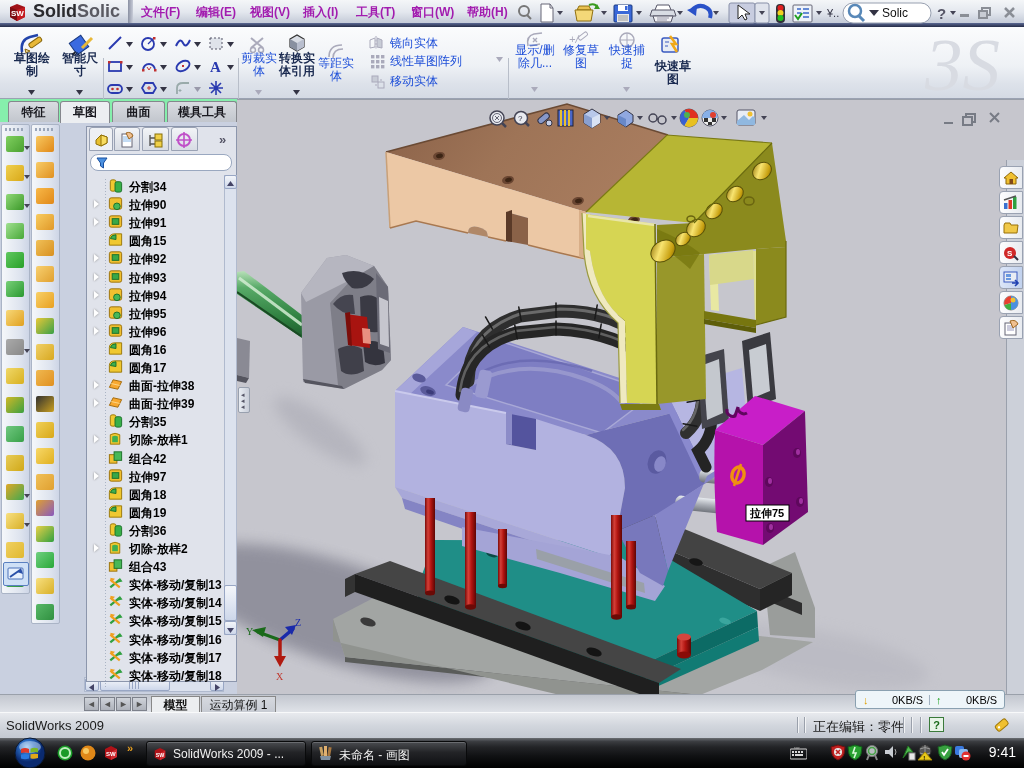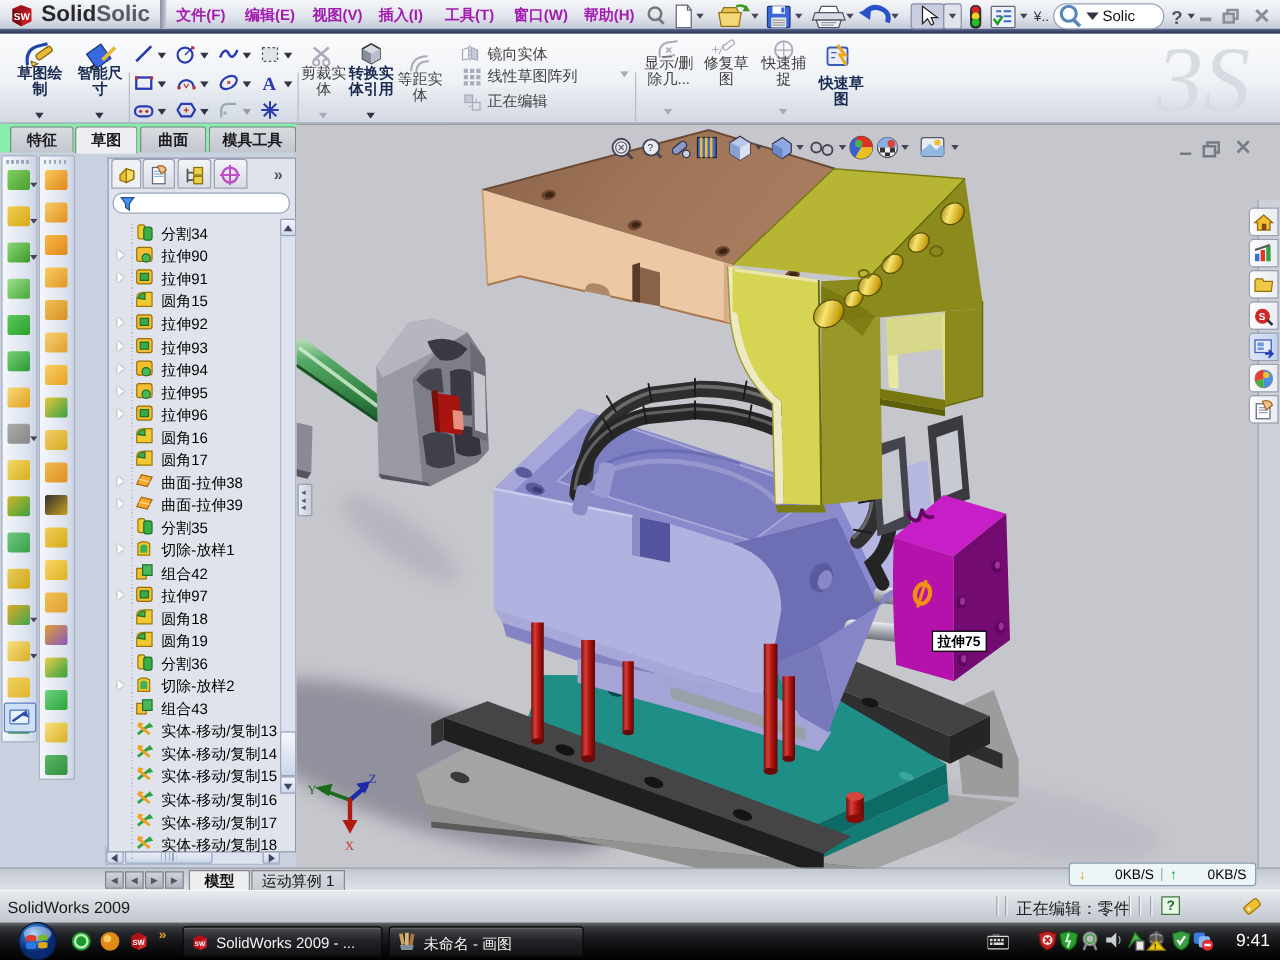--- a/index.html
+++ b/index.html
@@ -8,36 +8,36 @@
 #titlebar{left:0;top:0;width:1024px;height:27px;background:linear-gradient(#f4f6f8 0%,#e3e7ee 45%,#c9cfdb 78%,#bfc6d4 100%)}
 #navy{left:0;top:23px;width:1024px;height:4px;background:linear-gradient(#5a6893,#252c47)}
 #logo{left:7px;top:2px;width:21px;height:20px}
 #swtext{left:33px;top:1px;font-size:18px;font-weight:bold;color:#2a2a2e;letter-spacing:0px}
 #swtext .w{color:#5a5a62}
 #tdiv{left:128px;top:0;width:5px;height:23px;background:linear-gradient(90deg,#8a90a2,#c8ccd8)}
 .menu{top:4px;font-size:12px;color:#a21caf;font-weight:bold}
 
 #toolbar{left:0;top:27px;width:1024px;height:72px;background:linear-gradient(#fbfcfd 0%,#eef1f5 55%,#dde2ea 80%,#d4dae4 100%);border-bottom:1px solid #9aa2b2}
 .tbtxt{font-size:12px;line-height:13px;color:#1a2a50;text-align:center;font-weight:bold}
-.tbtxt.dis{color:#404040;font-weight:normal}
+.tbtxt.dis{color:#1d4ed8;font-weight:normal}
 .vsep{top:31px;width:1px;height:64px;background:#b8bec9}
 .dd{width:7px;height:5px}
 
 #cmdtabs{left:0;top:99px;width:360px;height:23px;background:#86efac;border-right:1px solid #8a8e98}
 .ctab{position:absolute;top:2px;height:21px;background:linear-gradient(#d9dce1,#c2c6cd);border:1px solid #85878d;border-bottom:none;border-radius:3px 3px 0 0;font-size:12px;color:#1a1a20;text-align:center;line-height:20px;font-weight:bold}
 .ctab.act{background:#eceef1;z-index:3;height:22px}
 
 #leftpanel{left:0;top:122px;width:237px;height:572px;background:#c9d0e0;overflow:hidden}
 .ltb{position:absolute;background:linear-gradient(90deg,#f5f7fa,#dde3ee 70%,#cdd5e6);border:1px solid #aab4c6;border-radius:2px}
 .licon{position:absolute;width:18px;height:16px;border-radius:2px}
 
 #tree{left:86px;top:4px;width:151px;height:556px;background:#e0e3eb;border:1px solid #8c96ac}
 .ttab{position:absolute;top:0;height:24px;background:linear-gradient(#f2f4f7,#d8dce4);border:1px solid #9aa2b4;border-radius:3px 3px 0 0}
 #filter{position:absolute;left:3px;top:27px;width:142px;height:17px;background:#fff;border:1px solid #9aa8c0;border-radius:8px}
-.trow{position:absolute;left:0;height:18px;font-size:12px;color:#000;white-space:nowrap;font-weight:normal}
+.trow{position:absolute;left:0;height:18px;font-size:12px;color:#000;white-space:nowrap;font-weight:bold}
 .trow .txt{position:absolute;left:42px;top:2px}
 .tar{position:absolute;left:7px;top:5px;width:0;height:0;border-left:5px solid #fff;border-top:4px solid transparent;border-bottom:4px solid transparent;filter:drop-shadow(0 0 1px #888)}
 .tico{position:absolute;left:20px;top:0px;width:17px;height:17px}
 
 .sb{position:absolute;background:#dce2ee;border:1px solid #b0bace}
 .sbb{position:absolute;background:linear-gradient(#f4f6fa,#cdd7ea);border:1px solid #98a6c4;border-radius:2px}
 
 #viewport{left:237px;top:99px;width:787px;height:595px;background:#c6c6cd;border-top:1px solid #989ea8}
 
 .rtab{position:absolute;left:0px;width:24px;height:23px;background:linear-gradient(90deg,#fdfdfe,#e8ebf0);border:1px solid #9aa2b2;border-radius:4px 0 0 4px}
@@ -271,21 +271,21 @@
         <rect x="11" y="6" width="3.4" height="3.4"></rect>
         <rect x="11" y="11" width="3.4" height="3.4"></rect>
       </g>
     </svg>
     <div class="abs tbtxt dis" style="left:390px;top:28px;width:96px;text-align:left">线性草图阵列</div>
     <svg class="abs" style="left:370px;top:47px" width="16" height="16" viewBox="0 0 16 16">
       <rect x="8" y="8" width="6" height="6" fill="none" stroke="#aab"></rect>
       <rect x="2" y="2" width="6" height="6" fill="#c8ccd6" stroke="#aab"></rect>
       <path d="M5 11 L7 11 M11 5 L11 7" stroke="#aab"></path>
     </svg>
-    <div class="abs tbtxt dis" style="left:390px;top:48px;width:80px;text-align:left">正在编辑</div>
+    <div class="abs tbtxt dis" style="left:390px;top:48px;width:80px;text-align:left">移动实体</div>
     <svg class="abs dd" style="left:496px;top:30px" viewBox="0 0 7 5">
       <polygon points="0,0 7,0 3.5,5" fill="#aab"></polygon>
     </svg>
     <div class="abs vsep" style="left:508px"></div>
     <svg class="abs" style="left:524px;top:3px" width="22" height="20" viewBox="0 0 22 20">
       <path d="M4 16 Q2 6 10 4 L18 3 M6 16 L16 14" stroke="#aab" stroke-width="1.6" fill="none"></path>
       <path d="M9 8 L13 12 M13 8 L9 12" stroke="#aab" stroke-width="1.4"></path>
     </svg>
     <div class="abs tbtxt dis" style="left:512px;top:17px;width:46px">显示/删<br>除几...</div>
     <svg class="abs dd" style="left:531px;top:60px" viewBox="0 0 7 5">

